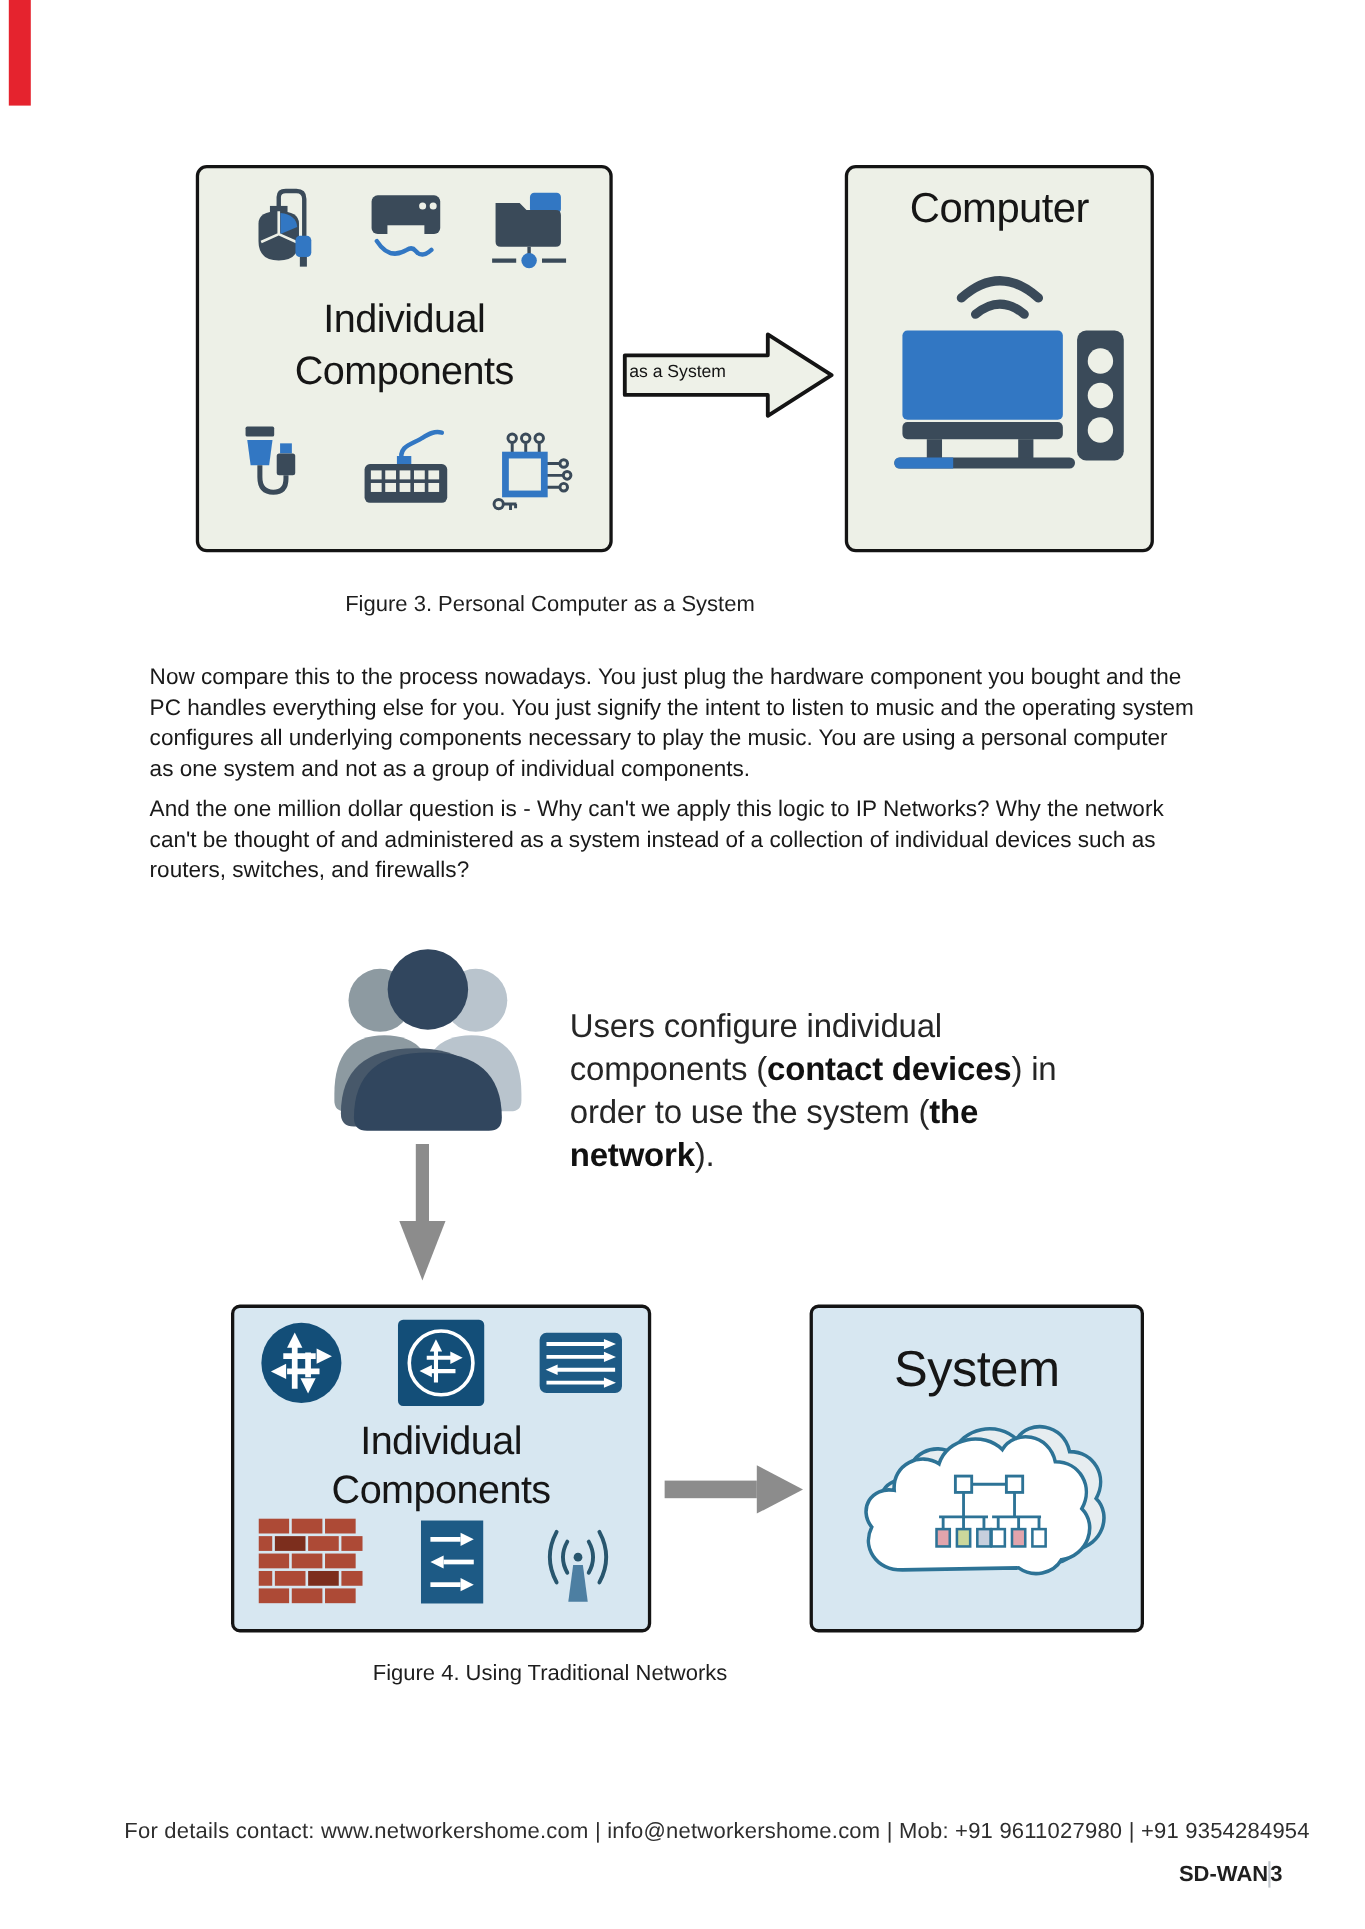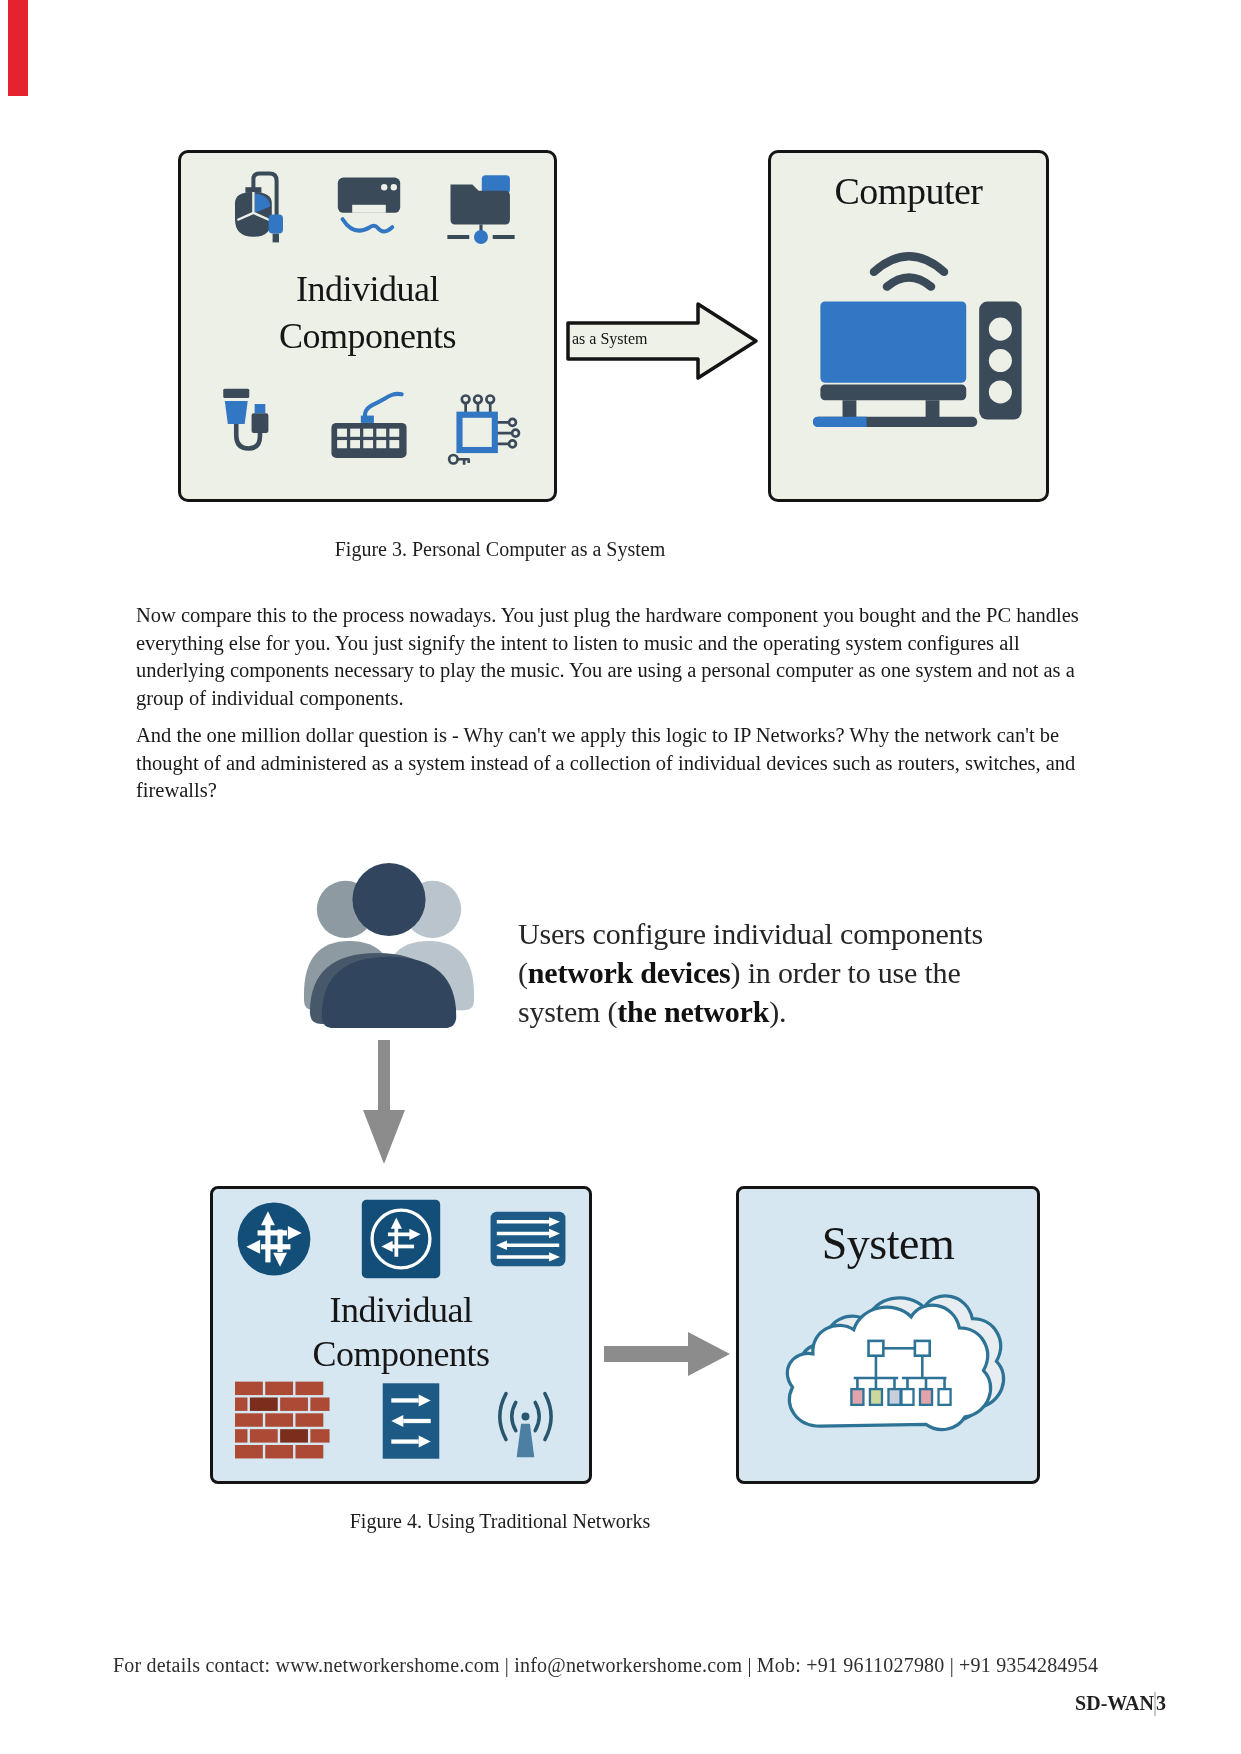--- a/index.html
+++ b/index.html
@@ -1,18 +1,18 @@
 <!DOCTYPE html>
 <html><head>
 <meta charset="utf-8">
 <style>
   html,body{margin:0;padding:0;background:#ffffff;}
   .page{position:relative;width:1241px;height:1754px;background:#ffffff;overflow:hidden;
         font-family:"Liberation Sans","DejaVu Sans",sans-serif;color:#1a1a1a;}
-  .abs{position:absolute;font-family:Liberation Serif, serif;}
+  .abs{position:absolute;}
 
   .red-bar{left:8px;top:0;width:20px;height:96px;background:#e5232e;}
 
   
   .figbox{box-sizing:border-box;border:3px solid #141414;display:flex;flex-direction:column;}
   .fig3-box{background:#edf0e7;border-radius:10px;}
   .fig4-box{background:#d7e7f1;border-radius:8px;}
   .box1{left:178px;top:150px;width:379px;height:352px;padding:14px 30px;justify-content:space-between;}
   .box2{left:768px;top:150px;width:281px;height:352px;align-items:center;}
   .box3{left:210px;top:1186px;width:382px;height:298px;padding:8px 22px 14px;justify-content:space-between;}
@@ -31,21 +31,21 @@
   .bodytext{left:136px;top:602px;width:950px;font-size:20.5px;line-height:27.5px;color:#191919;}
   .bodytext p{margin:0;}
   .bodytext p + p{margin-top:10px;}
 
   .users-text{left:518px;top:914px;width:492px;font-size:30px;line-height:39px;color:#262626;letter-spacing:-0.2px;}
   .users-text b{color:#111;}
 
   .arrow1-label{left:572px;top:330px;width:126px;text-align:left;font-size:16px;color:#141414;}
 
   .footer-contact{left:71px;top:1654px;font-size:20px;color:#2e2e2e;letter-spacing:0.2px;white-space:nowrap;margin-left:42px;}
-  .footer-page{top:1692px;right:75px;display:flex;
+  .footer-page{top:1692px;right:75px;display:flex;align-items:center;
                font-size:20px;font-weight:bold;color:#1f1f1f;}
   .footer-divider{width:2px;height:24px;background:#c3c9cf;}
 </style>
 </head>
 <body>
 
 <div class="page">
 
   <div class="abs red-bar"></div>
 
@@ -176,21 +176,21 @@
       <path d="M14 140 q0 -54 46 -54 q46 0 46 54 v6 q0 10 -10 10 h-72 q-10 0 -10 -10 z" fill="#8d9aa1"></path>
       <circle cx="144" cy="54" r="29" fill="#b9c4cd"></circle>
       <path d="M94 140 q0 -54 46 -54 q46 0 46 54 v6 q0 10 -10 10 h-72 q-10 0 -10 -10 z" fill="#b9c4cd"></path>
       <path d="M26 162 q0 -60 68 -60 q68 0 68 60 q0 12 -12 12 h-112 q-12 0 -12 -12 z" fill="#47586a" transform="translate(-6,-4)"></path>
       <circle cx="100" cy="44" r="37" fill="#31465e"></circle>
       <path d="M32 162 q0 -60 68 -60 q68 0 68 60 q0 12 -12 12 h-112 q-12 0 -12 -12 z" fill="#31465e"></path>
     </svg>
   </span>
 
   <div class="abs users-text">
-    <span>Users configure individual components (</span><b>network devices</b><span>) in order to use the system (</span><b>the network</b><span>).</span>
+    <span>Users configure individual components (</span><b>contact devices</b><span>) in order to use the system (</span><b>the network</b><span>).</span>
   </div>
 
   <span class="abs" style="left:361px;top:1040px;">
     <svg width="46" height="126" viewBox="0 0 46 126">
       <rect x="17" y="0" width="12" height="74" fill="#8c8c8c"></rect>
       <polygon points="2,70 44,70 23,124" fill="#8c8c8c"></polygon>
     </svg>
   </span>
 
   <div class="abs figbox fig4-box box3">

